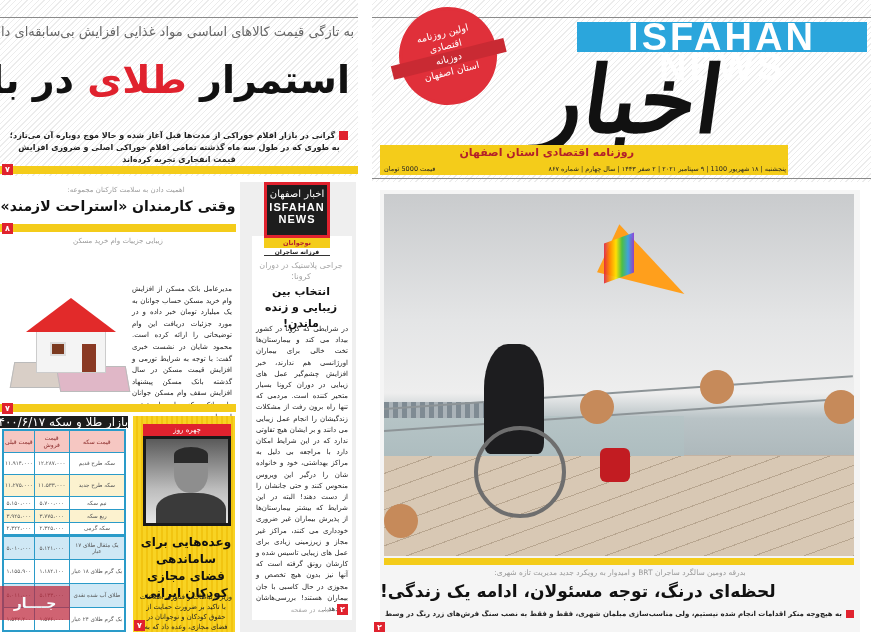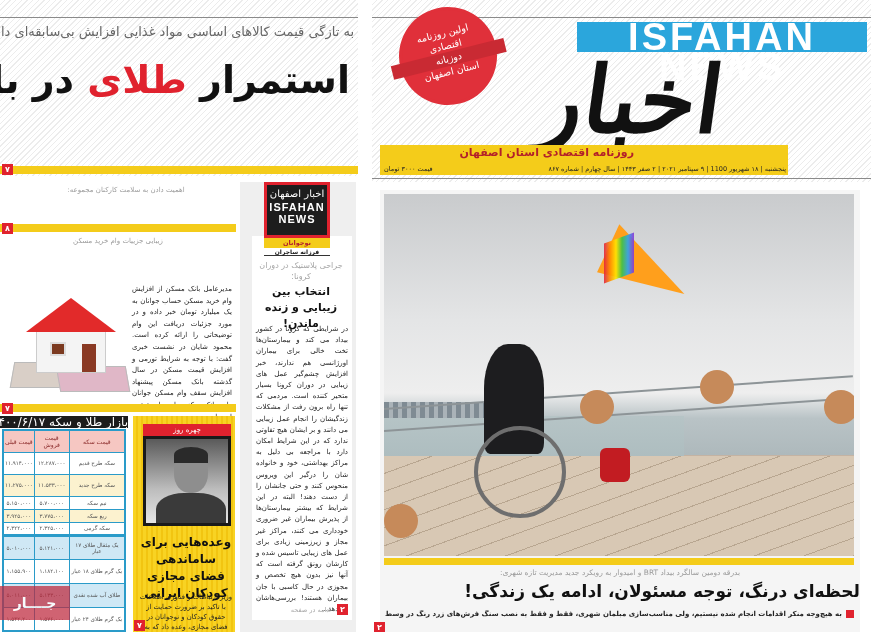--- a/index.html
+++ b/index.html
@@ -135,21 +135,21 @@
   .photo .rail2 { top:236px; }
   .photo .deck { position:absolute; left:0; top:262px; width:470px; height:100px; background:repeating-linear-gradient(160deg,#d8c8b4 0 16px,#b8a690 16px 17px); }
   .photo .kite { position:absolute; left:218px; top:38px; width:0; height:0; border-left:10px solid transparent; border-right:80px solid transparent; border-bottom:52px solid #ff9f1c; transform:rotate(14deg); }
   .photo .kite2 { position:absolute; left:220px; top:44px; width:30px; height:40px; background:linear-gradient(90deg,#e2233e,#ff8c00,#ffe600,#38c24a,#2aa3f0,#8a35d6); transform:skewY(-20deg); opacity:.9; }
   .photo .person { position:absolute; left:100px; top:150px; width:60px; height:110px; background:#1d1d1f; border-radius:40% 40% 10% 10%; }
   .photo .wheel { position:absolute; left:90px; top:232px; width:92px; height:92px; border-radius:50%; border:4px solid #6e6e6e; }
   .photo .ball { position:absolute; width:34px; height:34px; border-radius:50%; background:#c68a5a; }
   .photo .bag { position:absolute; left:216px; top:254px; width:30px; height:34px; background:#c21c22; border-radius:6px; }
   #photo-story .bar { position:absolute; left:4px; right:6px; top:368px; height:7px; background:#f4cc1a; }
   #photo-story .kicker { position:absolute; left:0; right:0; top:378px; text-align:center; font-size:7.5px; color:#9a9a9a; }
-  #photo-story .title { position:absolute; left:0; right:0; top:391px; text-align:right; font-size:17px; font-weight:bold; }
+  #photo-story .title { position:absolute; left:0; right:16px; top:391px; text-align:left; font-size:17px; font-weight:bold; }
   #photo-story .summary { position:absolute; left:4px; right:6px; top:420px; font-size:7px; color:#222; white-space:nowrap; overflow:hidden; font-weight:bold; }
   #photo-story .summary .sq { display:inline-block; width:8px; height:8px; background:#e0222e; margin-left:4px; vertical-align:middle; }
 
   
   #watermark { left:0; top:586px; width:70px; height:34px; background:rgba(190,40,60,.85); color:#fff; font-size:14px; font-weight:bold; line-height:34px; text-align:center; opacity:.85; }
 </style>
 </head>
 <body>
 
 <div id="masthead" class="abs stripes">
@@ -159,39 +159,41 @@
   <div class="seal">
     <div class="ribbon"></div>
     <div>اولین روزنامه</div>
     <div>اقتصادی</div>
     <div>دوزبانه</div>
     <div>استان اصفهان</div>
   </div>
   <div class="band">
     <span class="sub">روزنامه اقتصادی استان اصفهان</span>
     <span class="date">پنجشنبه | ۱۸ شهریور 1100 | ۹ سپتامبر ۲۰۲۱ | ۲ صفر ۱۴۴۳ | سال چهارم | شماره ۸۶۷</span>
-    <span class="price">قیمت ۳۰۰۰ تومان</span>
+    <span class="price">قیمت 5000 تومان</span>
   </div>
   <div class="bottomline"></div>
 </div>
 
 <div id="lead" class="abs stripes">
   <div class="topline"></div>
   <div class="kicker">به تازگی قیمت کالاهای اساسی مواد غذایی افزایش بی‌سابقه‌ای داشته است:</div>
   <div class="headline">
     <span>استمرار</span>
     <span class="red">طلای</span>
     <span>در بازار</span>
   </div>
+  <div class="summary"><span class="sq"></span><span>گرانی در بازار اقلام خوراکی از مدت‌ها قبل آغاز شده و حالا موج دوباره آن می‌تازد؛ به طوری که در طول سه ماه گذشته تمامی اقلام خوراکی اصلی و ضروری افزایش قیمت انفجاری تجربه کرده‌اند</span></div>
   <div class="bar"></div>
   <div class="pagebadge" style="left:2px; top:164px;">۷</div>
 </div>
 
 <div id="story-rest" class="abs">
   <div class="kicker">اهمیت دادن به سلامت کارکنان مجموعه:</div>
+  <div class="title">وقتی کارمندان «استراحت لازمند»</div>
   <div class="bar"></div>
   <div class="pagebadge" style="left:2px; top:41px;">۸</div>
 </div>
 
 <div id="story-loan" class="abs">
   <div class="kicker">زیبایی جزییات وام خرید مسکن</div>
   <div class="house">
     <div class="money1"></div>
     <div class="money2"></div>
     <div class="wall"></div>
@@ -303,19 +305,19 @@
     <div class="kite2"></div>
     <div class="person"></div>
     <div class="wheel"></div>
     <div class="bag"></div>
     <div class="ball" style="left:196px; top:196px;"></div>
     <div class="ball" style="left:316px; top:176px;"></div>
     <div class="ball" style="left:440px; top:196px;"></div>
     <div class="ball" style="left:0; top:310px;"></div>
   </div>
   <div class="bar"></div>
-  <div class="kicker">بدرقه دومین سالگرد بیداد BRT و امیدوار به رویکرد جدید مدیریت تازه شهری:</div>
+  <div class="kicker">بدرقه دومین سالگرد ساجران BRT و امیدوار به رویکرد جدید مدیریت تازه شهری:</div>
   <div class="title">لحظه‌ای درنگ، توجه مسئولان، ادامه یک زندگی!</div>
   <div class="summary"><span class="sq"></span><span>به هیچ‌وجه منکر اقدامات انجام شده نیستیم، ولی مناسب‌سازی مبلمان شهری، فقط و فقط به نصب سنگ فرش‌های زرد رنگ در وسط پیاده‌روها نیست</span></div>
   <div class="pagebadge" style="left:-6px; top:432px;">۲</div>
 </div>
 
 <div id="watermark" class="abs">جــــار</div>
 
 </body></html>

